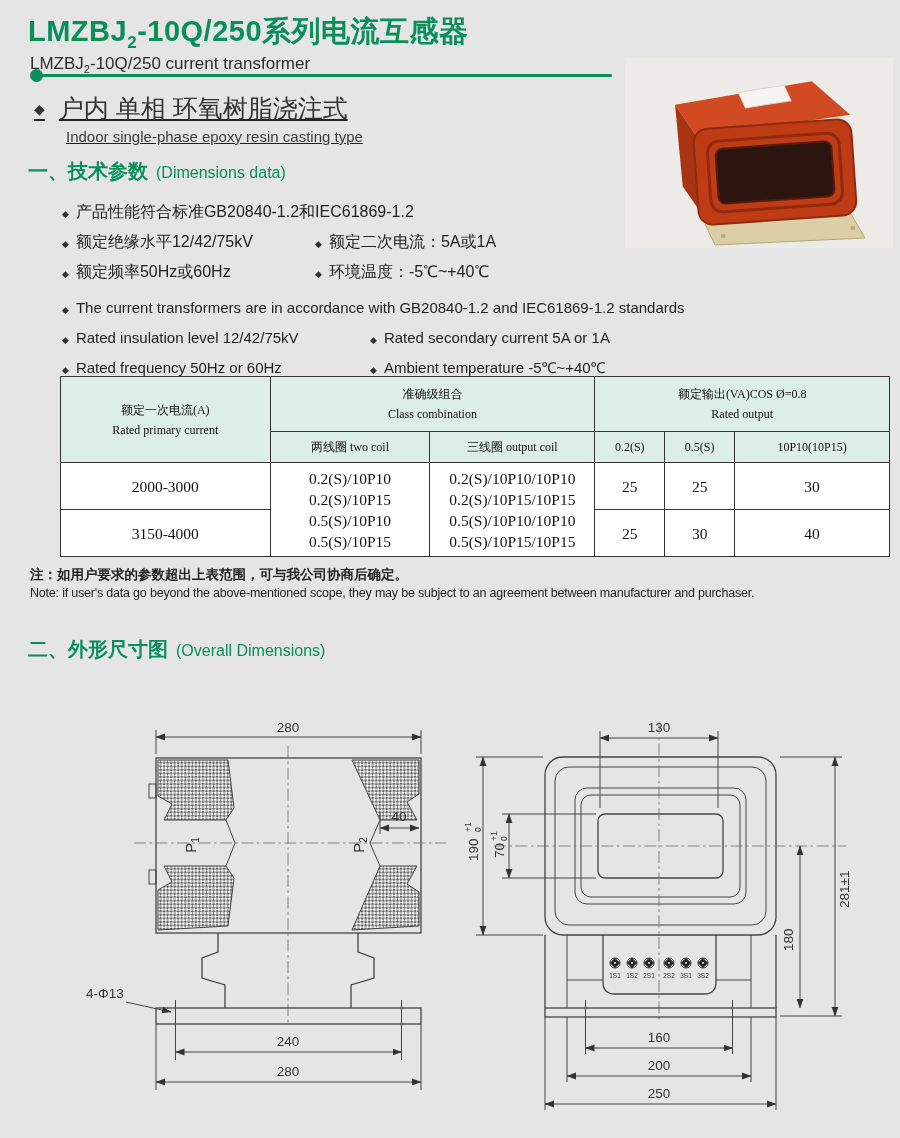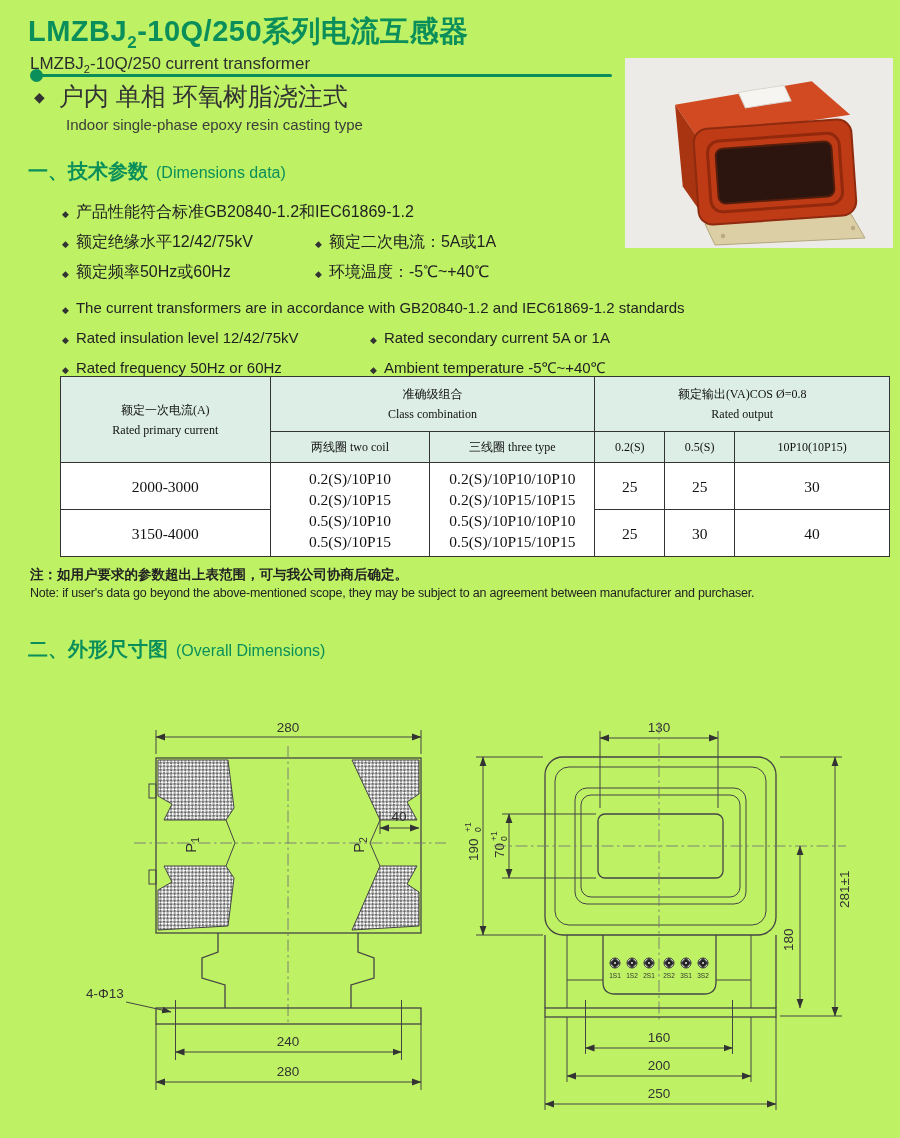--- a/index.html
+++ b/index.html
@@ -1,27 +1,27 @@
 <!DOCTYPE html>
 <html><head>
 <meta charset="utf-8">
 <style>
   html,body{margin:0;padding:0;background:#fff;}
-  .page{position:relative;width:900px;height:1138px;background:#bef264;overflow:hidden;
+  .page{position:relative;width:900px;height:1138px;background:#e5e5e5;overflow:hidden;
         font-family:"Liberation Sans",sans-serif;color:#222;}
   
   .hdr{position:absolute;left:28px;top:12px;}
   .title{margin:0;color:#0a8f5b;font-size:29px;font-weight:bold;letter-spacing:0.5px;}
   .title sub{font-size:17px;}
   .subtitle{margin:1px 0 16px 2px;font-size:17px;color:#2d2d2d;}
   .subtitle sub{font-size:11px;}
   .rule{position:absolute;left:32px;top:74px;width:580px;height:3px;background:#0a8f5b;border-radius:2px;}
   .rule-dot{position:absolute;left:30px;top:69px;width:13px;height:13px;border-radius:50%;background:#0a8f5b;}
   
-  .feature{position:absolute;left:34px;top:80px;}
+  .feature{position:absolute;left:34px;top:92px;text-decoration:underline;}
   .feature .cn{font-size:25px;color:#333;}
   .feature .cn .dia{font-size:14px;vertical-align:3px;margin-right:14px;color:#333;}
   .feature .en{margin:3px 0 0 32px;font-size:15px;color:#3c3c3c;}
   
   .photo{position:absolute;left:625px;top:58px;width:268px;height:190px;background:#ecebe7;}
   
   .sec{position:absolute;left:28px;}
   .sec .cn{color:#0a8f5b;font-size:20px;font-weight:bold;}
   .sec .en{color:#0a8f5b;font-size:16px;margin-left:8px;}
   .sec1{top:158px;} .sec2{top:636px;}
@@ -167,21 +167,21 @@
           <col style="width:155px">
         </colgroup>
       <tbody>
           <tr class="h1">
         <td class="hd" rowspan="2"><span>额定一次电流(A)</span><br><span>Rated  primary current</span></td>
         <td class="hd" colspan="2"><span>准确级组合</span><br><span>Class combination</span></td>
         <td class="hd" colspan="3"><span>额定输出(VA)COS Ø=0.8</span><br><span>Rated output</span></td>
       </tr>
       <tr class="h2">
         <td class="hd">两线圈 two coil</td>
-        <td class="hd">三线圈 three type</td>
+        <td class="hd">三线圈 output coil</td>
         <td class="hd">0.2(S)</td>
         <td class="hd">0.5(S)</td>
         <td class="hd">10P10(10P15)</td>
       </tr>
       <tr class="d">
         <td class="dt">2000-3000</td>
         <td class="dt" rowspan="2">
           <span>0.2(S)/10P10</span><br>
           <span>0.2(S)/10P15</span><br>
           <span>0.5(S)/10P10</span><br>

